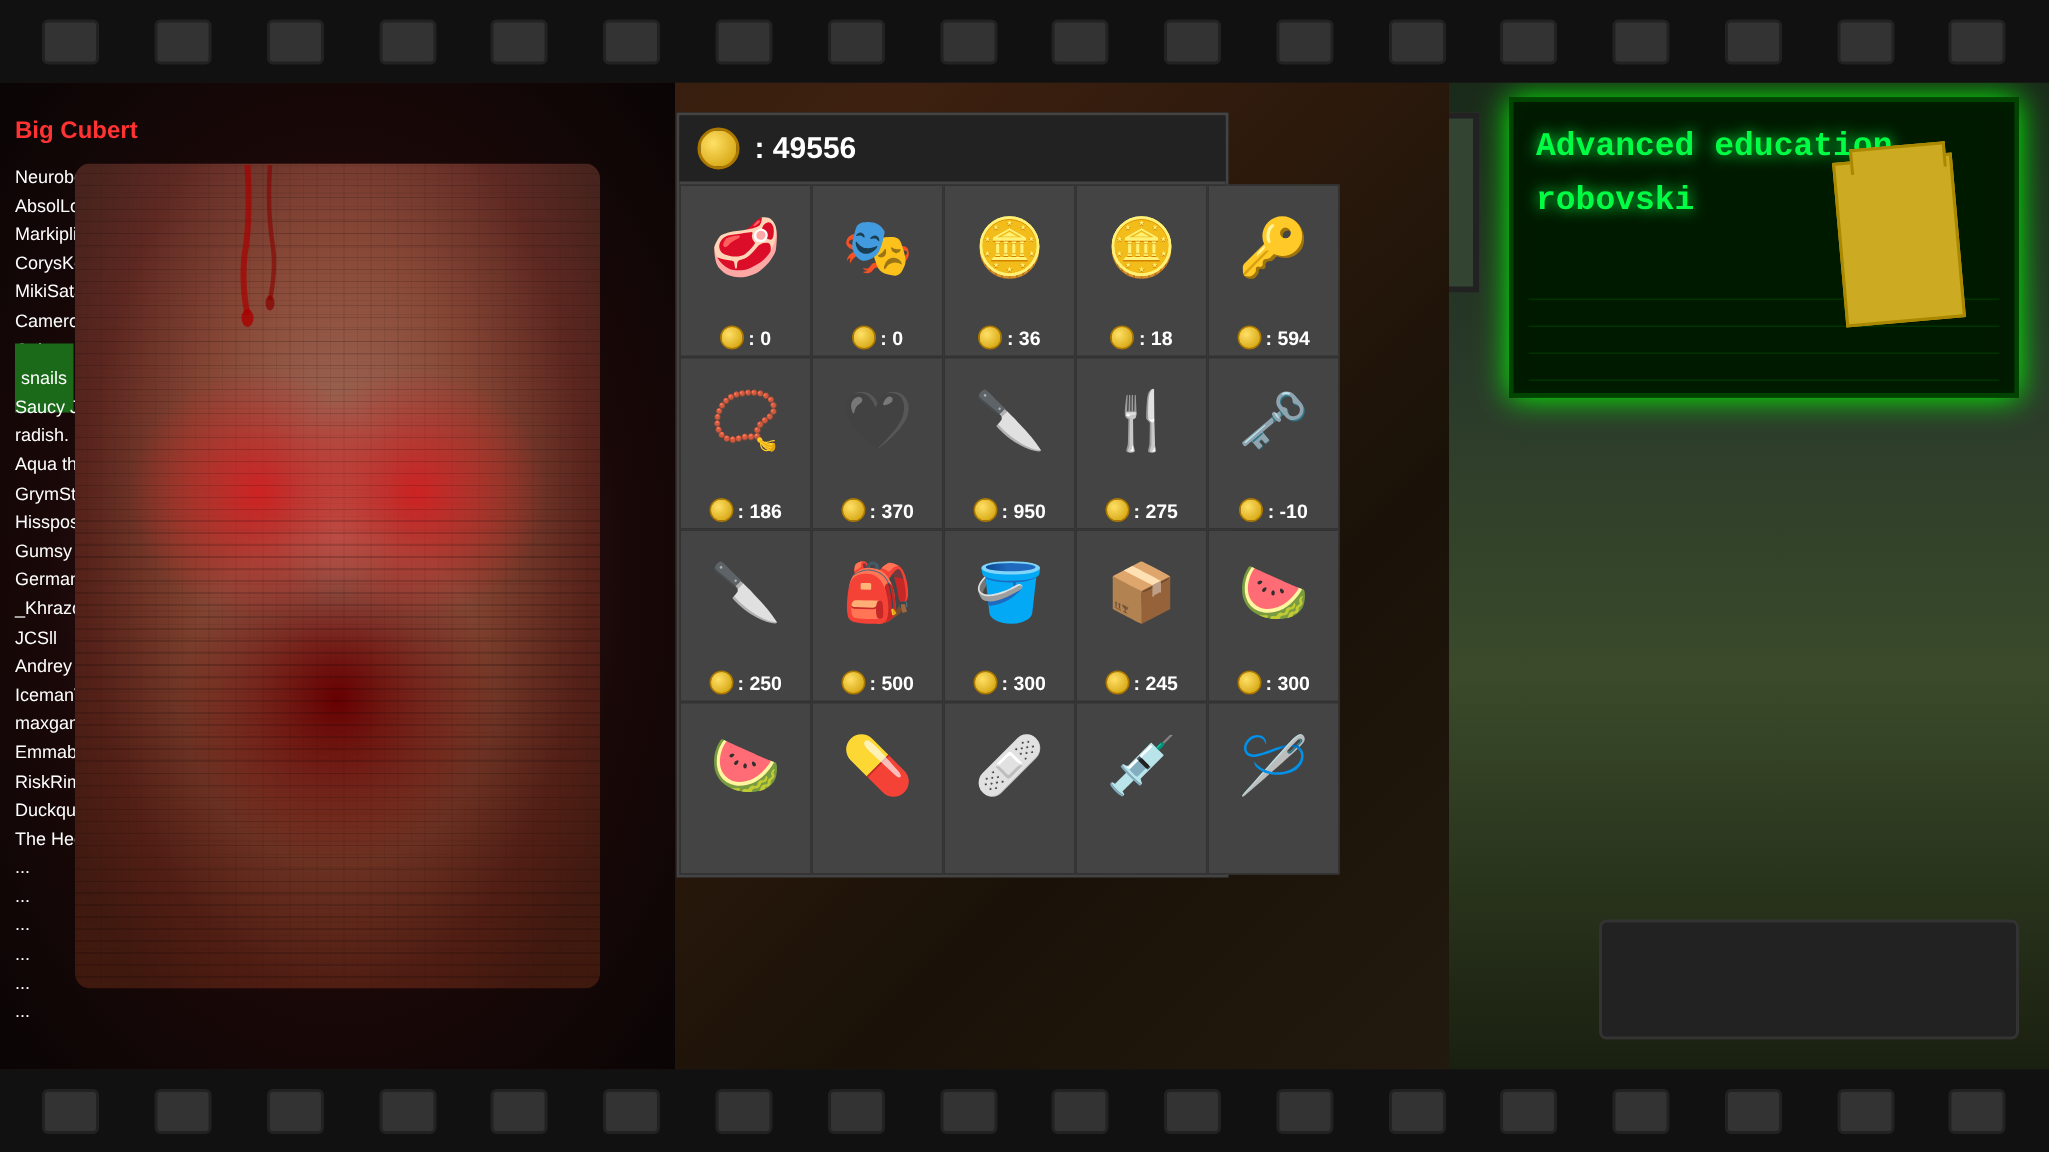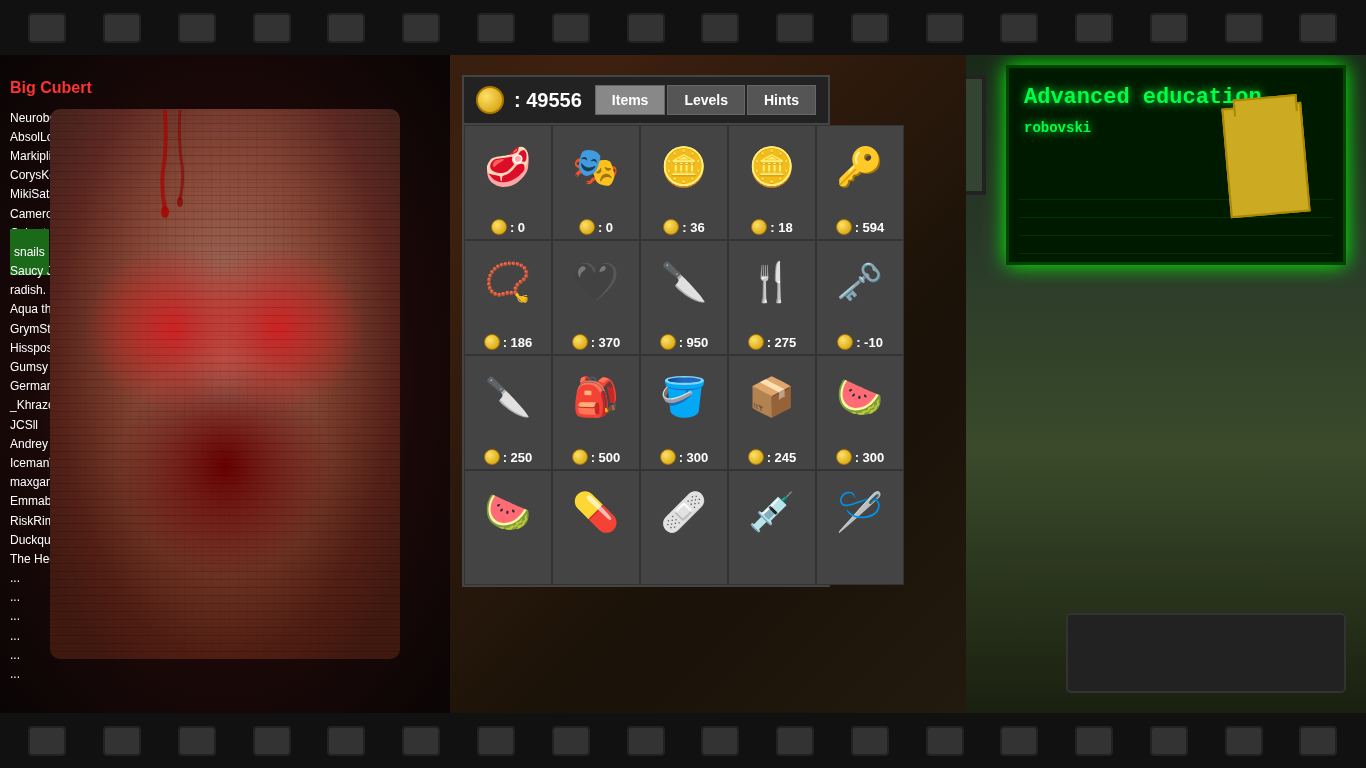--- a/index.html
+++ b/index.html
@@ -172,21 +172,21 @@
     .board-line {
       height: 18px;
       border-bottom: 1px solid #003300;
       margin: 0 10px;
     }
 
     
     .shop-overlay {
       position: absolute;
       top: 20px;
-      left: 462px;
+      left: 451px;
       width: 368px;
       background: rgba(20, 20, 20, 0.95);
       border: 2px solid #444;
     }
 
     
     .shop-header {
       display: flex;
       align-items: center;
       background: #222;
@@ -410,21 +410,21 @@
       <ellipse cx="20" cy="102" rx="4" ry="6" fill="#aa0000" opacity="0.8"></ellipse>
       <ellipse cx="35" cy="92" rx="3" ry="5" fill="#880000" opacity="0.7"></ellipse>
     </svg>
   </div>
 
   <div class="classroom-area">
 
     <div class="green-board">
       <div class="green-board-text">
         <div>Advanced education</div>
-        <div style="font-size:14px;margin-top:5px;">robovski</div>
+        <div style="font-size:22px;margin-top:5px;">robovski</div>
       </div>
       <div class="green-board-lines">
         <div class="board-line"></div>
         <div class="board-line"></div>
         <div class="board-line"></div>
         <div class="board-line"></div>
       </div>
     </div>
 
     <div class="yellow-folder"></div>
@@ -434,25 +434,20 @@
     <div class="window-right"></div>
   </div>
 
   <div class="shop-overlay">
 
     <div class="shop-header">
       <div class="coin-icon"></div>
       <span class="coin-count">
         : <span>49556</span>
       </span>
-      <div class="shop-tabs">
-        <div class="shop-tab active">Items</div>
-        <div class="shop-tab">Levels</div>
-        <div class="shop-tab">Hints</div>
-      </div>
     </div>
 
     <div class="shop-content">
       <div class="items-grid" id="items-grid">
 
       <div class="item-cell">
             <div class="item-img" style="font-size: 38px;">🥩</div>
             <div class="item-price">
               <div class="item-coin"></div>
               <span>: 0</span>

